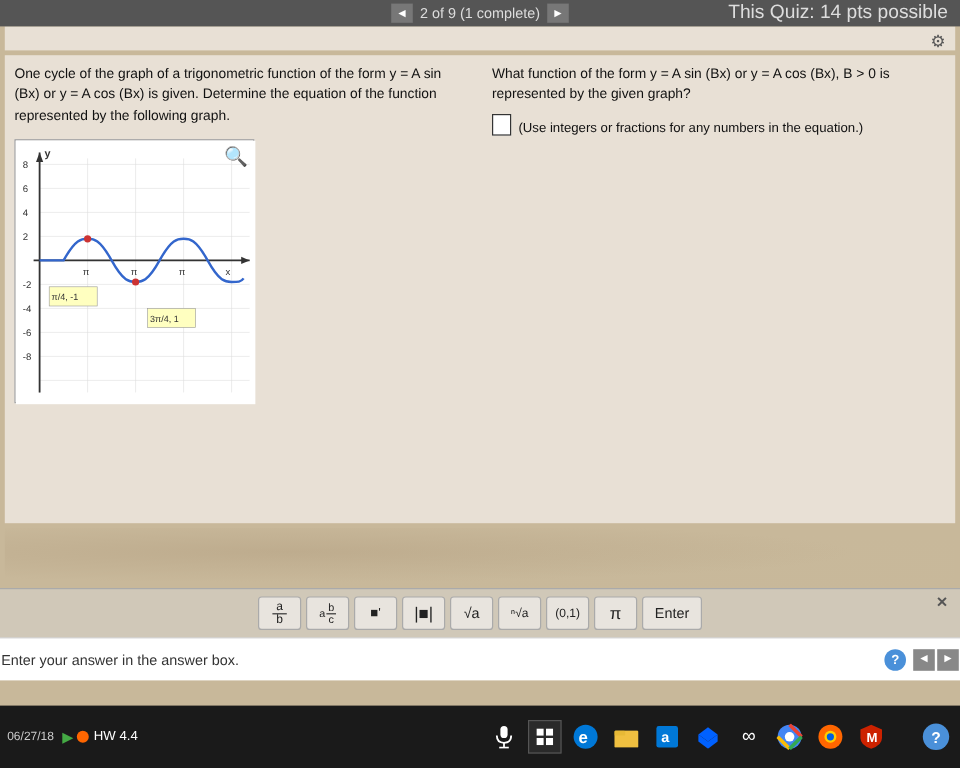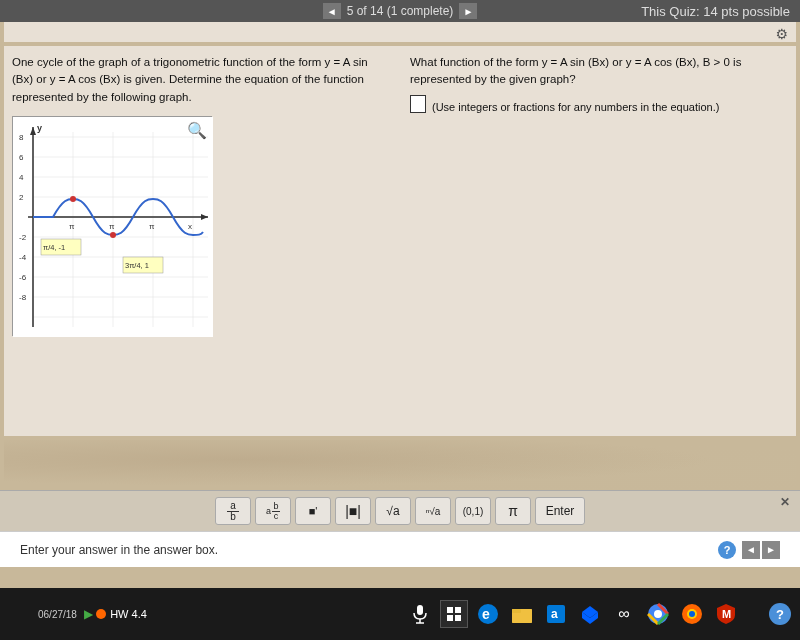--- a/index.html
+++ b/index.html
@@ -38,21 +38,21 @@
       cursor: pointer;
       font-size: 10px;
       display: flex;
       align-items: center;
       justify-content: center;
     }
     .top-bar-right {
       position: absolute;
       right: 10px;
       color: #ddd;
-      font-size: 13px;
+      font-size: 16px;
     }
 
     
     .main-content {
       background: #e8e0d5;
       margin: 4px;
       height: 390px;
       display: flex;
       flex-direction: column;
     }
@@ -167,21 +167,21 @@
     }
     .math-btn-more {
       width: 50px;
       font-size: 12px;
     }
 
     
     .answer-row {
       background: white;
       border-top: 1px solid #ccc;
-      padding: 8px 20px;
+      padding: 8px 1px;
       display: flex;
       align-items: center;
       justify-content: space-between;
       height: 36px;
     }
     .answer-row-text {
       font-size: 12px;
       color: #333;
     }
     .answer-nav {
@@ -224,21 +224,20 @@
       background: #1a1a1a;
       display: flex;
       align-items: center;
       padding: 0 6px;
       gap: 4px;
     }
     .taskbar-date {
       color: #ccc;
       font-size: 10px;
       margin-right: 4px;
-      margin-left: 32px;
     }
     .hw-badge {
       display: flex;
       align-items: center;
       gap: 4px;
       color: white;
       font-size: 11px;
     }
     .hw-dot {
       width: 10px;
@@ -288,21 +287,21 @@
       height: 50px;
       margin: 0 4px;
     }
   </style>
 </head>
 <body>
 
 <div class="top-bar">
   <div class="top-bar-nav">
     <button class="nav-arrow">◄</button>
-    <span>5 of 14 (1 complete)</span>
+    <span>2 of 9 (1 complete)</span>
     <button class="nav-arrow">►</button>
   </div>
   <div class="top-bar-right">This Quiz: 14 pts possible</div>
 </div>
 
 <div style="background:#e8e0d5; margin:0 4px; padding:4px 8px 0 0; display:flex; justify-content:flex-end;">
   <span style="font-size:14px; color:#555; cursor:pointer;">⚙</span>
 </div>
 
 <div class="main-content">

